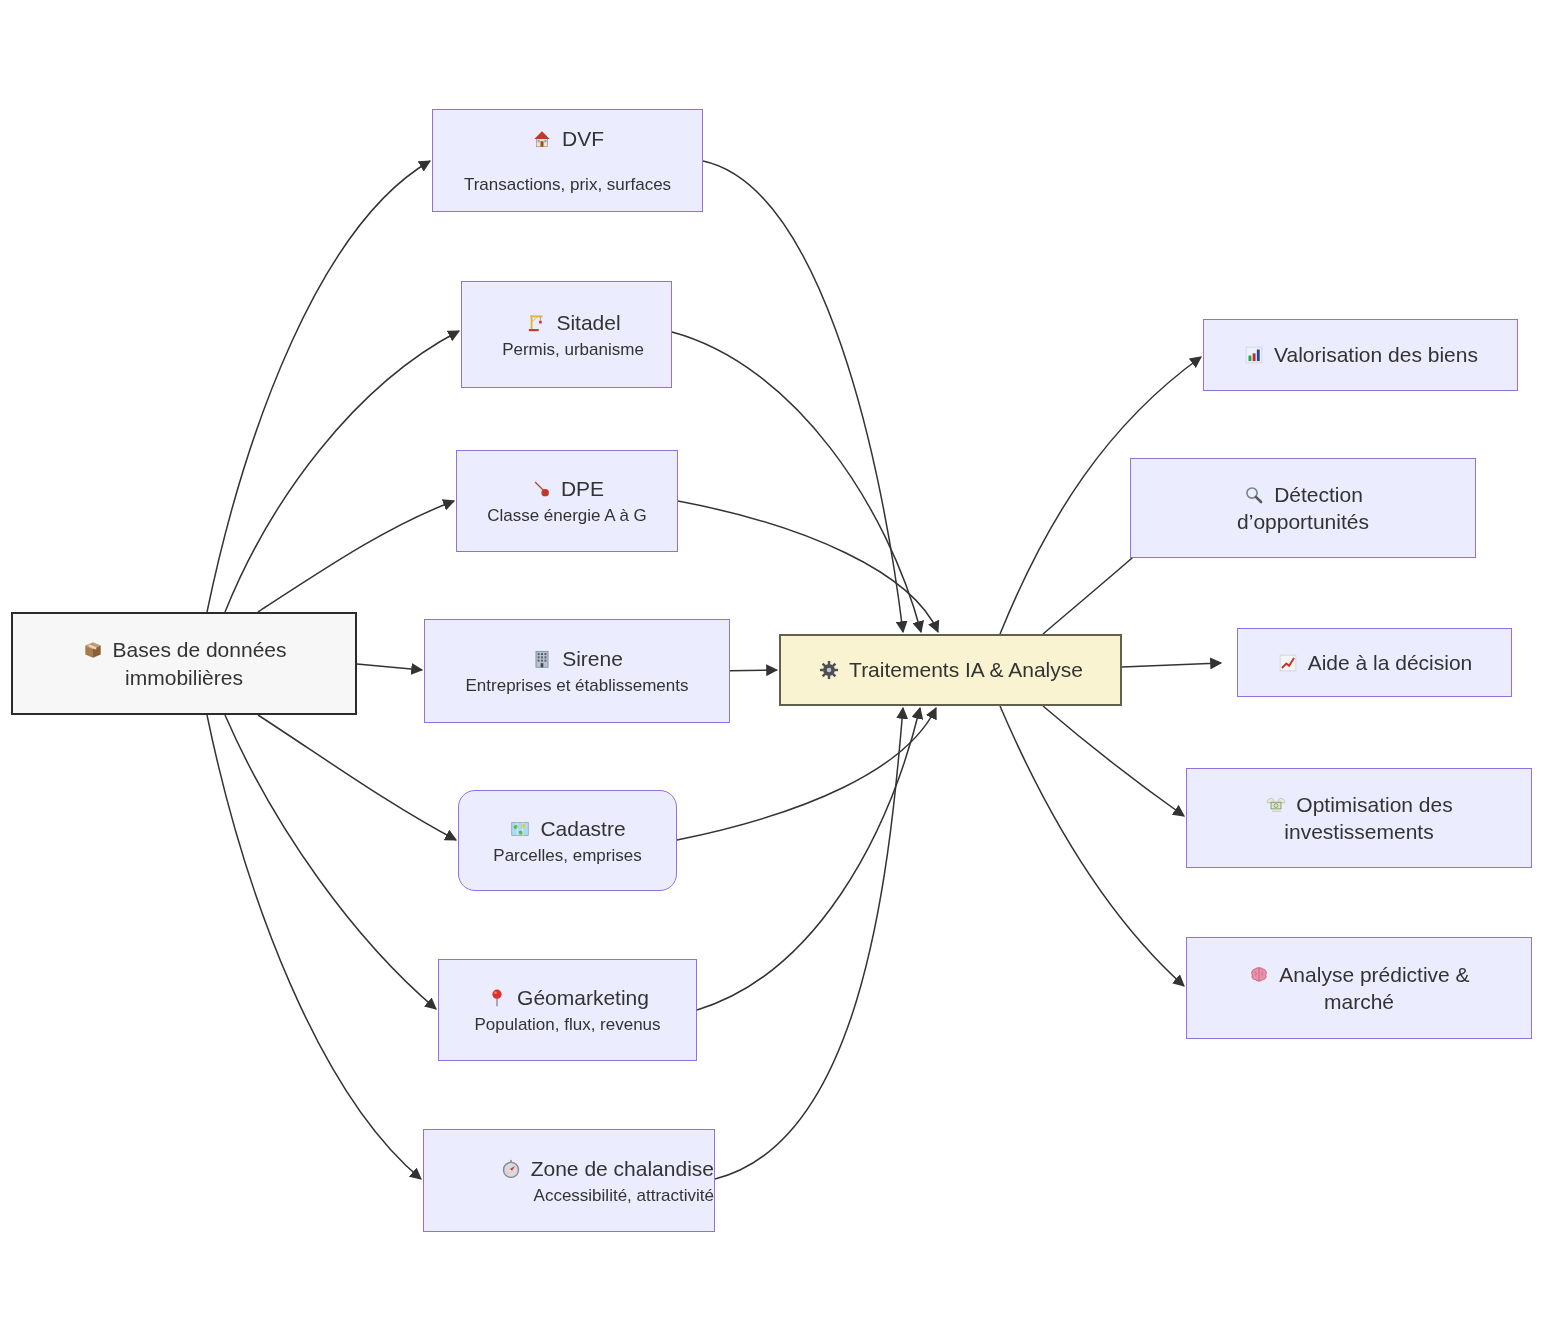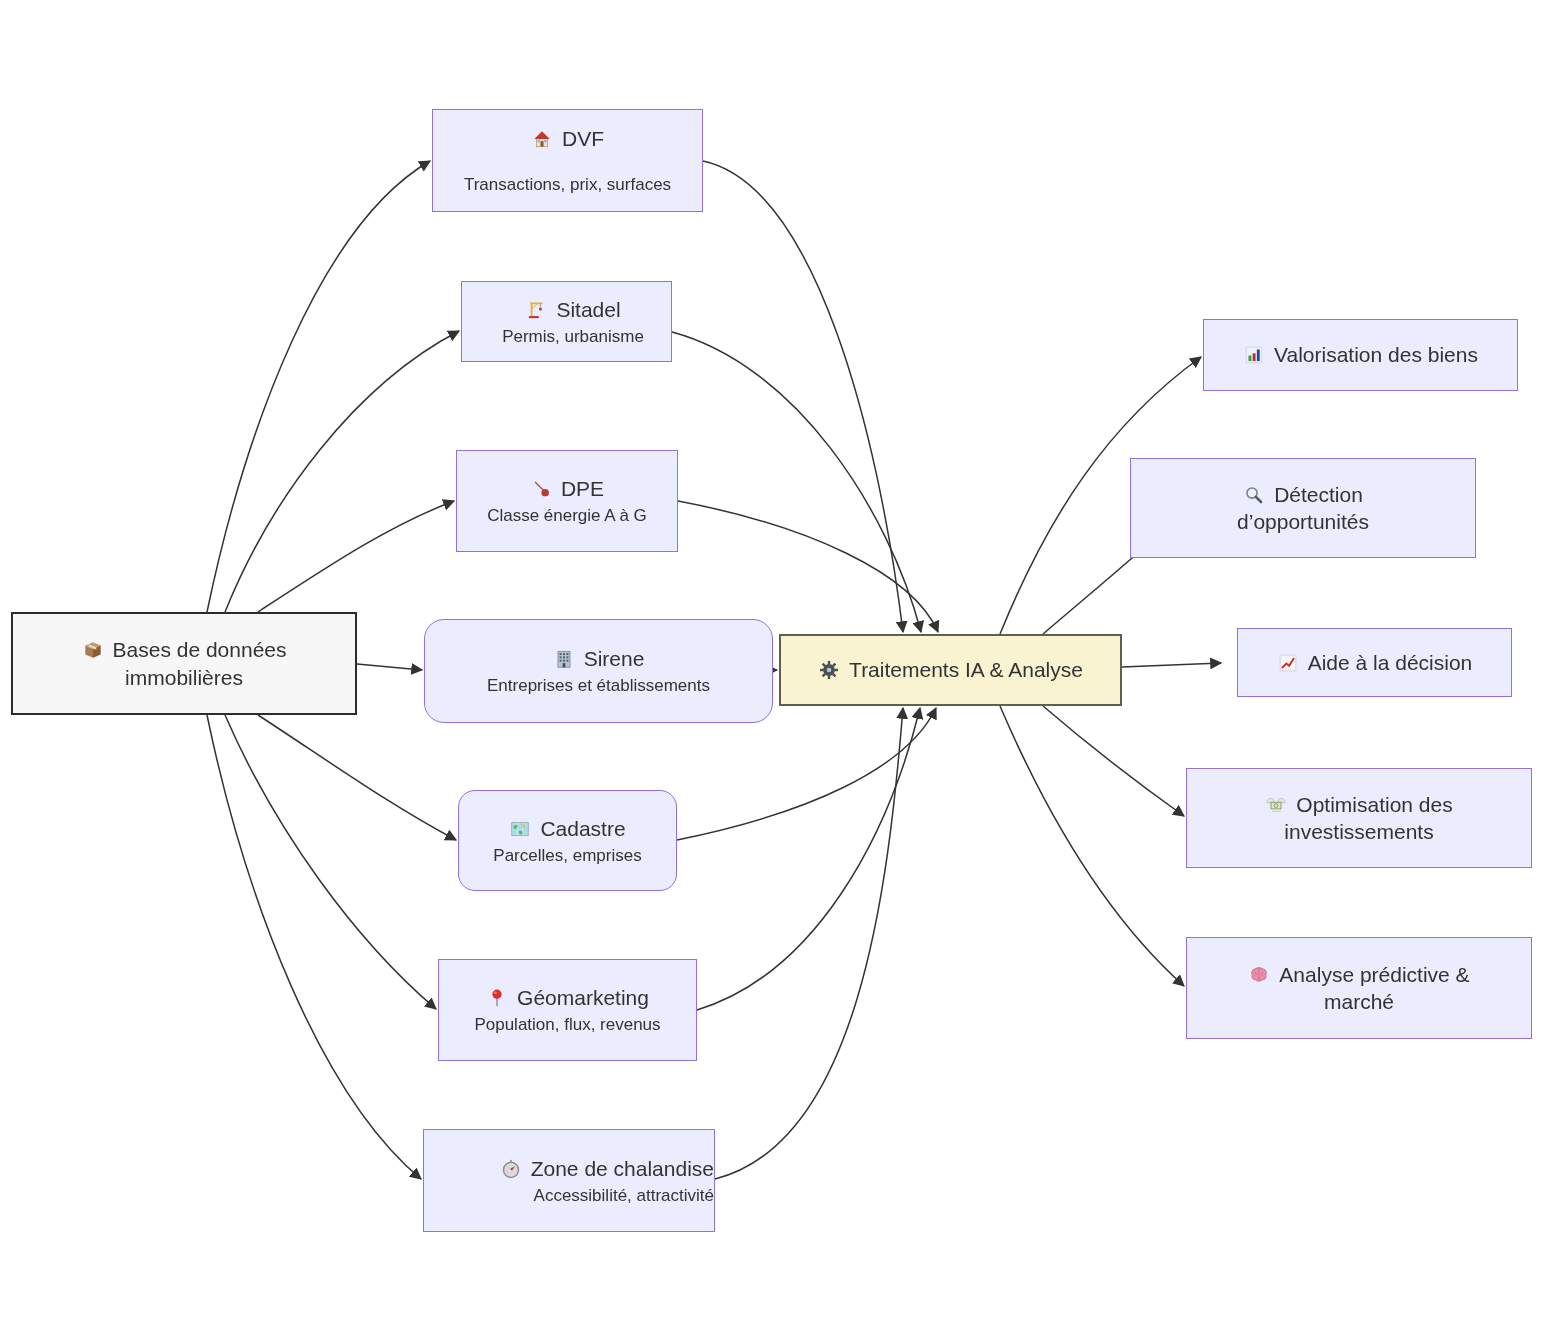--- a/index.html
+++ b/index.html
@@ -80,42 +80,42 @@
   <div class="line1"><span class="ic"><svg viewBox="0 0 20 20">
           <rect x="5" y="9" width="10" height="8" fill="#f2e3c9" stroke="#a88f6a" stroke-width="0.6"></rect>
           <polygon points="3,10 10,3 17,10" fill="#c0392b"></polygon>
           <rect x="8.6" y="12" width="2.8" height="5" fill="#8b5a2b"></rect>
           <rect x="12" y="10.8" width="2.2" height="2.2" fill="#7fb3d5"></rect>
           <rect x="5.8" y="10.8" width="2.2" height="2.2" fill="#7fb3d5"></rect>
         </svg></span><span>DVF</span></div>
   <div class="line2">Transactions, prix, surfaces</div>
 </div>
 
-<div class="node db" style="left:461px;top:281px;width:211px;height:81px;padding-left:13px;">
+<div class="node db" style="left:461px;top:281px;width:211px;height:107px;padding-left:13px;">
   <div class="line1"><span class="ic"><svg viewBox="0 0 20 20">
           <line x1="6" y1="3" x2="6" y2="16" stroke="#e0b53e" stroke-width="1.7"></line>
           <line x1="5" y1="4" x2="16" y2="4" stroke="#e0b53e" stroke-width="1.7"></line>
           <line x1="6" y1="9" x2="12" y2="4" stroke="#e0b53e" stroke-width="0.8"></line>
           <line x1="14" y1="4" x2="14" y2="8" stroke="#99a" stroke-width="0.8"></line>
           <rect x="12.8" y="8" width="2.4" height="2.4" fill="#c0392b"></rect>
           <rect x="3.5" y="15.5" width="9" height="1.9" fill="#c0392b"></rect>
         </svg></span><span>Sitadel</span></div>
   <div class="line2">Permis, urbanisme</div>
 </div>
 
 <div class="node db" style="left:456px;top:450px;width:222px;height:102px;">
   <div class="line1"><span class="ic"><svg viewBox="0 0 20 20">
           <line x1="5" y1="4" x2="12.5" y2="11.5" stroke="#dfe6ee" stroke-width="3.2" stroke-linecap="round"></line>
           <line x1="5" y1="4" x2="12.5" y2="11.5" stroke="#c0392b" stroke-width="1.2" stroke-linecap="round"></line>
           <circle cx="13.8" cy="13.3" r="3.4" fill="#c0392b"></circle>
         </svg></span><span>DPE</span></div>
   <div class="line2">Classe énergie A à G</div>
 </div>
 
-<div class="node db" style="left:424px;top:619px;width:349px;height:104px;border-radius:20px;">
+<div class="node db" style="left:424px;top:619px;width:306px;height:104px;">
   <div class="line1"><span class="ic"><svg viewBox="0 0 20 20">
           <rect x="4.5" y="3" width="11" height="14.5" fill="#b6c2cc" stroke="#6e7b87" stroke-width="0.6"></rect>
           <g fill="#55616d">
             <rect x="6" y="4.6" width="1.8" height="1.8"></rect>
             <rect x="9.1" y="4.6" width="1.8" height="1.8"></rect>
             <rect x="12.2" y="4.6" width="1.8" height="1.8"></rect>
             <rect x="6" y="7.6" width="1.8" height="1.8"></rect>
             <rect x="9.1" y="7.6" width="1.8" height="1.8"></rect>
             <rect x="12.2" y="7.6" width="1.8" height="1.8"></rect>
             <rect x="6" y="10.6" width="1.8" height="1.8"></rect>

